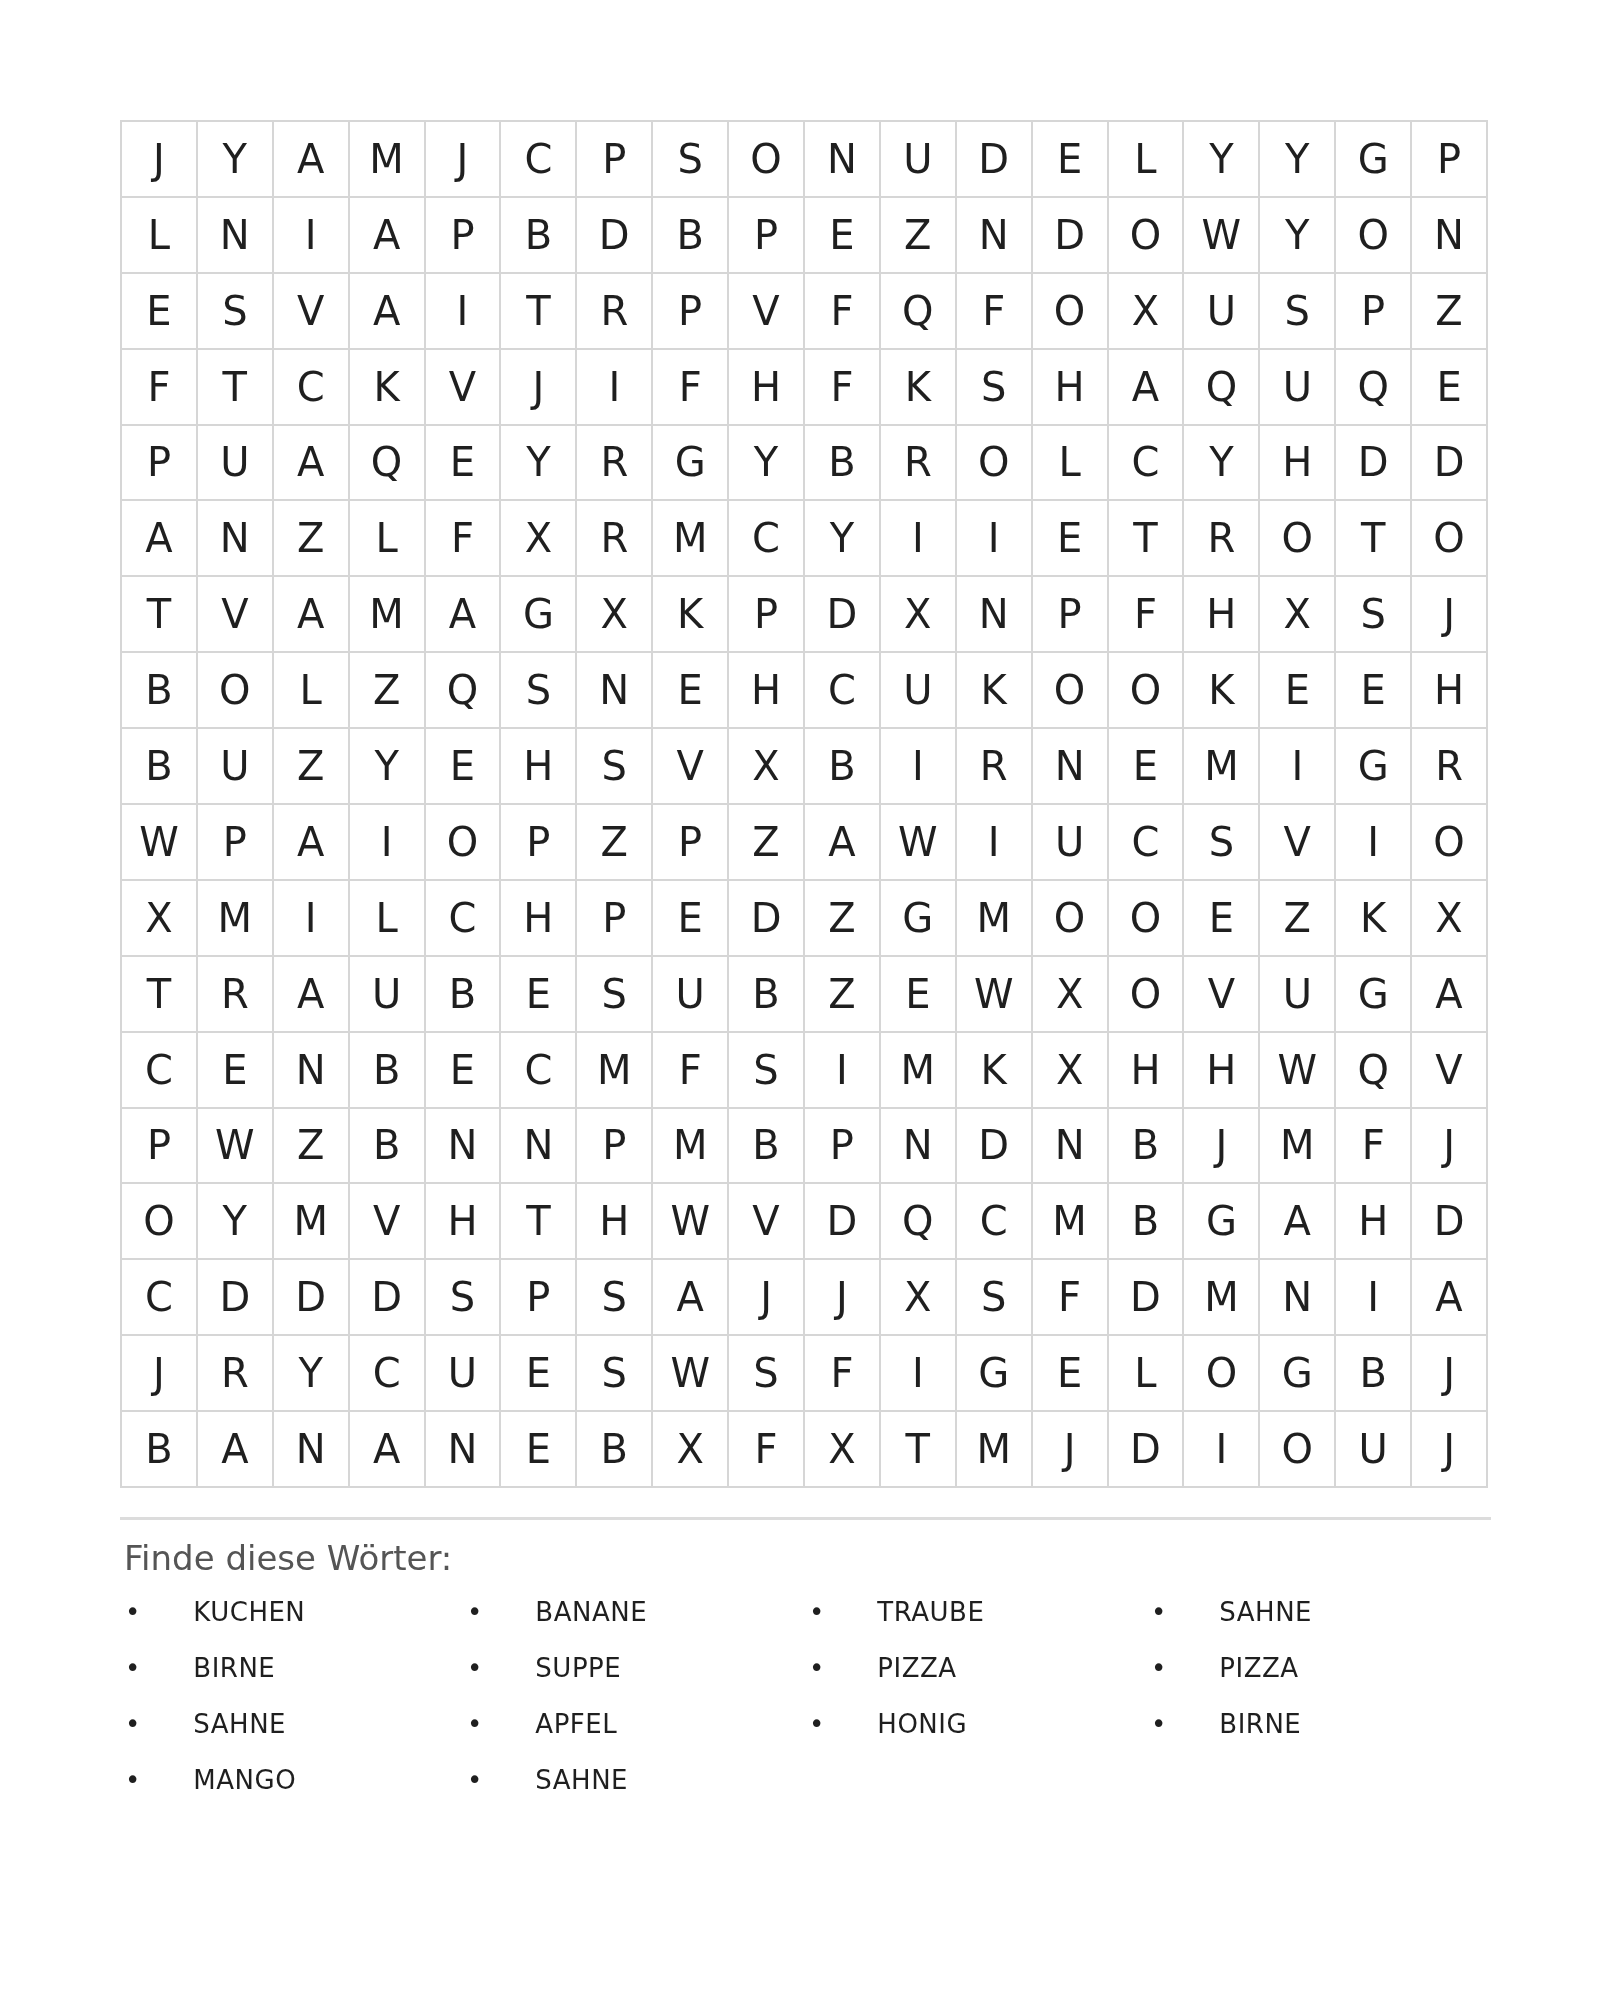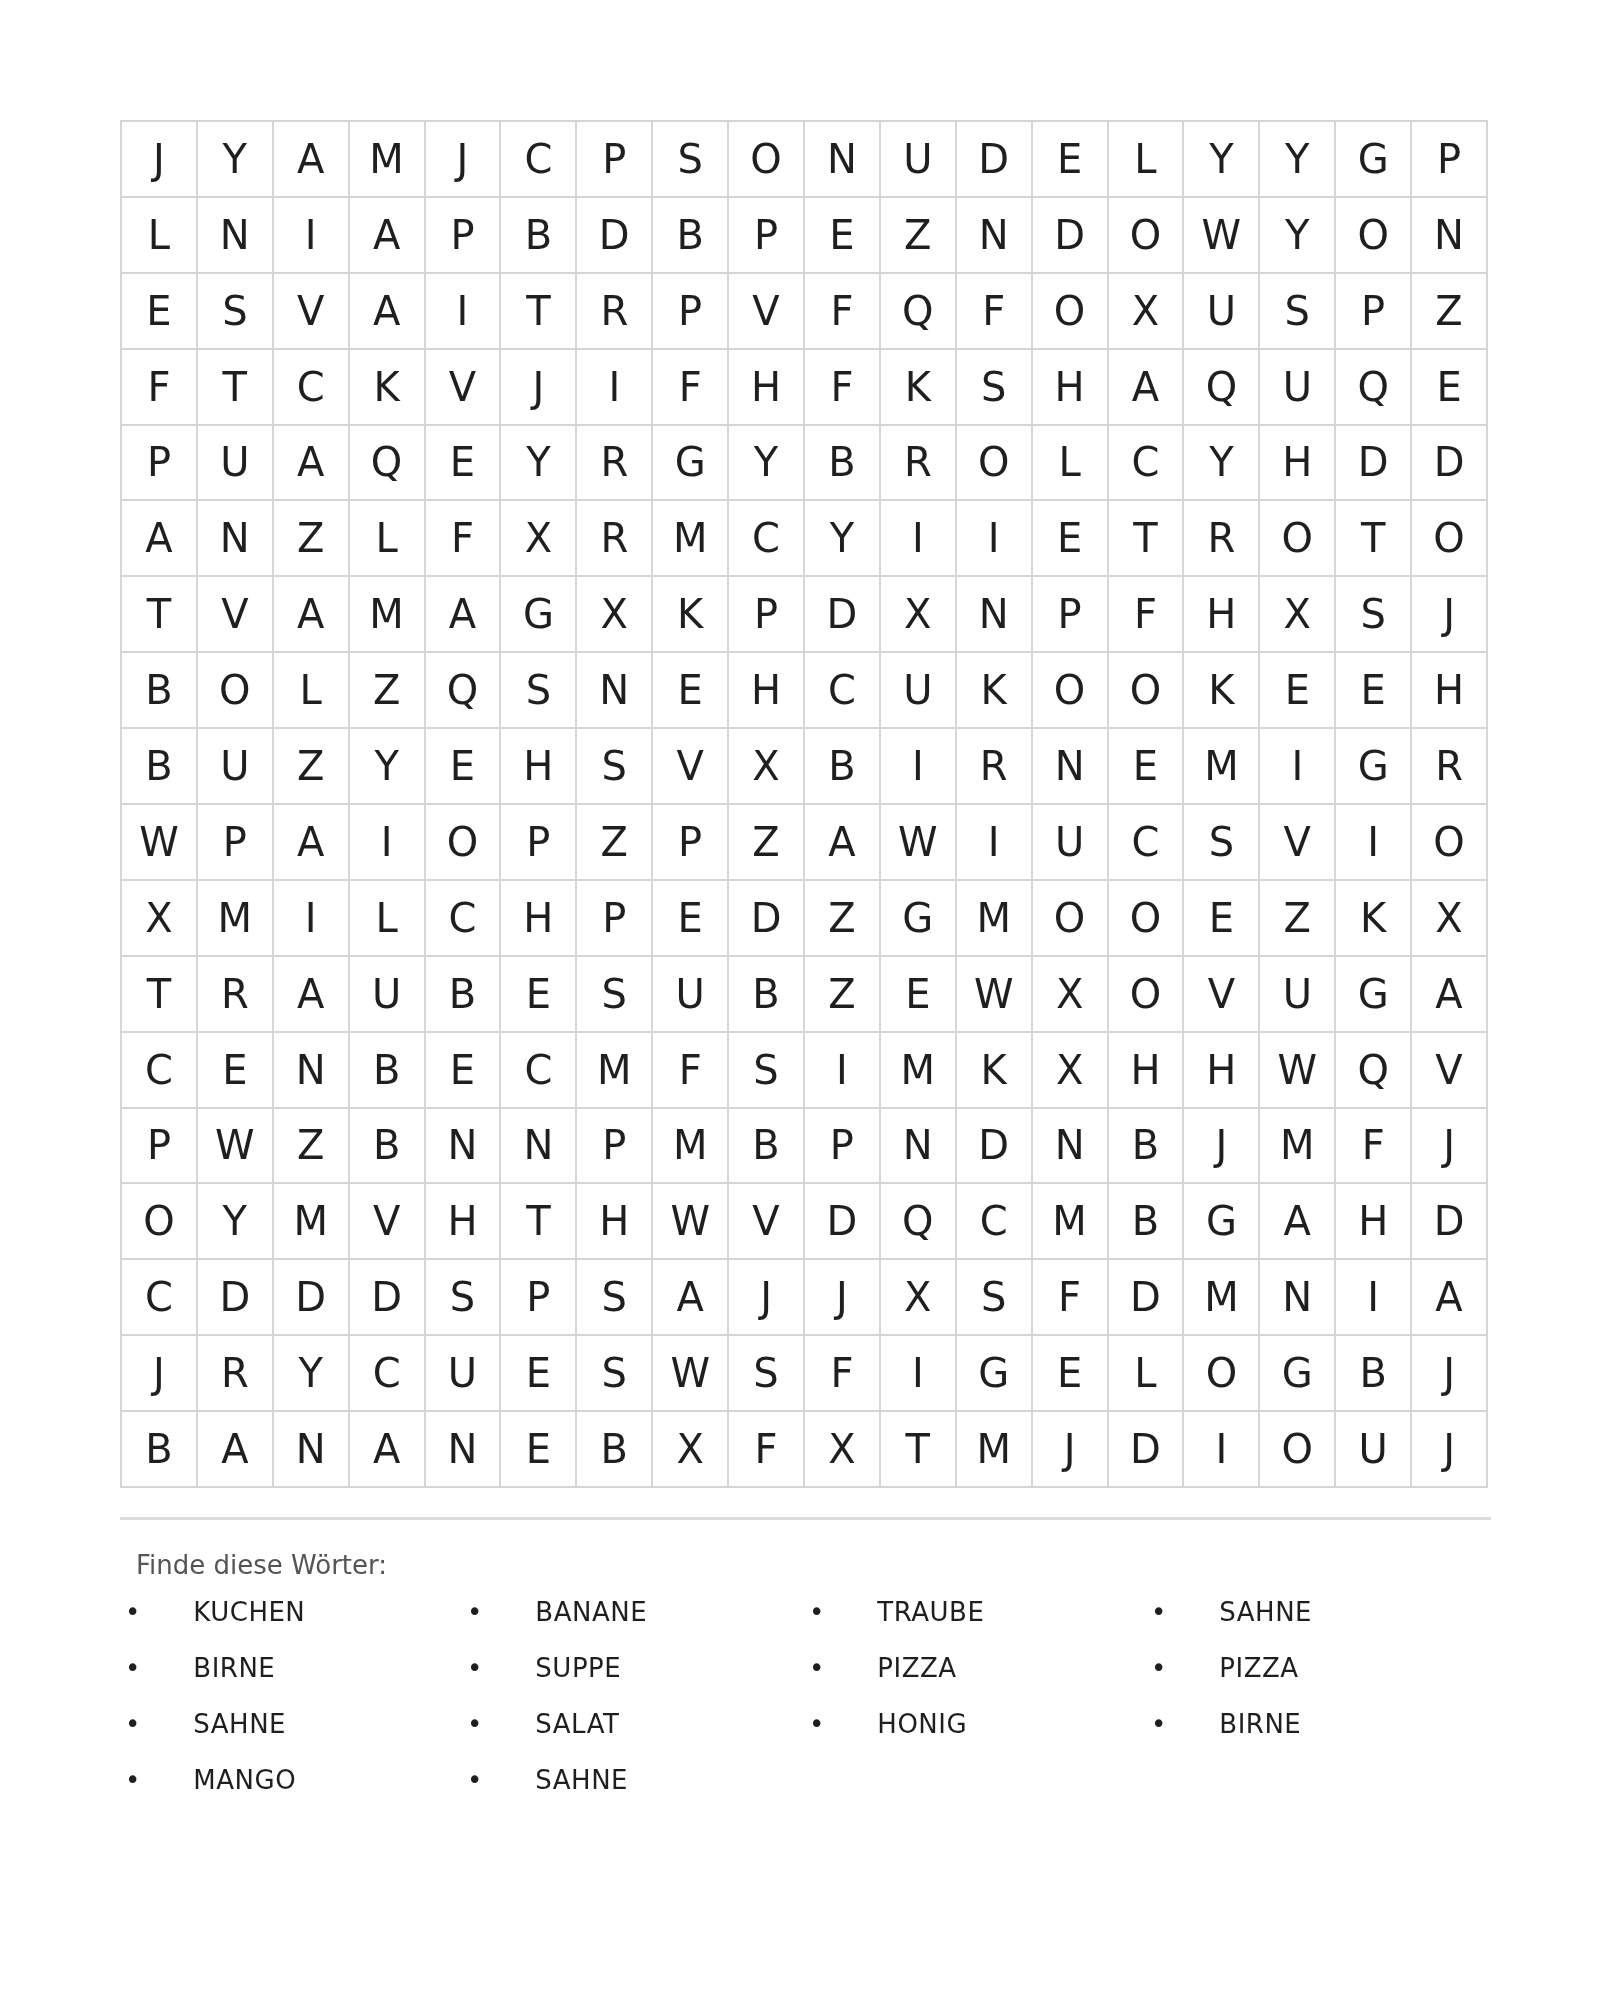--- a/index.html
+++ b/index.html
@@ -41,22 +41,22 @@
   
   .divider{
     position:absolute;left:120px;top:1517px;
     width:1371px;height:3px;
     background:var(--divider);
   }
 
   
   .heading{
     position:absolute;left:120px;top:1534px;
-    margin:16px;
-    font-size:26px;font-weight:400;
+    margin:4px;
+    font-size:34px;font-weight:400;
     color:var(--heading);
     letter-spacing:0px;
   }
 
   
   .words{
     position:absolute;left:120px;top:1584px;
     width:1368px;
     display:grid;
     grid-template-columns:repeat(4,1fr);
@@ -437,21 +437,21 @@
         <div class="word-item">
           <span class="bullet">•</span>
           <span class="word">BANANE</span>
         </div>
         <div class="word-item">
           <span class="bullet">•</span>
           <span class="word">SUPPE</span>
         </div>
         <div class="word-item">
           <span class="bullet">•</span>
-          <span class="word">SALAT</span>
+          <span class="word">APFEL</span>
         </div>
         <div class="word-item">
           <span class="bullet">•</span>
           <span class="word">SAHNE</span>
         </div>
       </div>
       <div class="wcol">
         <div class="word-item">
           <span class="bullet">•</span>
           <span class="word">TRAUBE</span>

